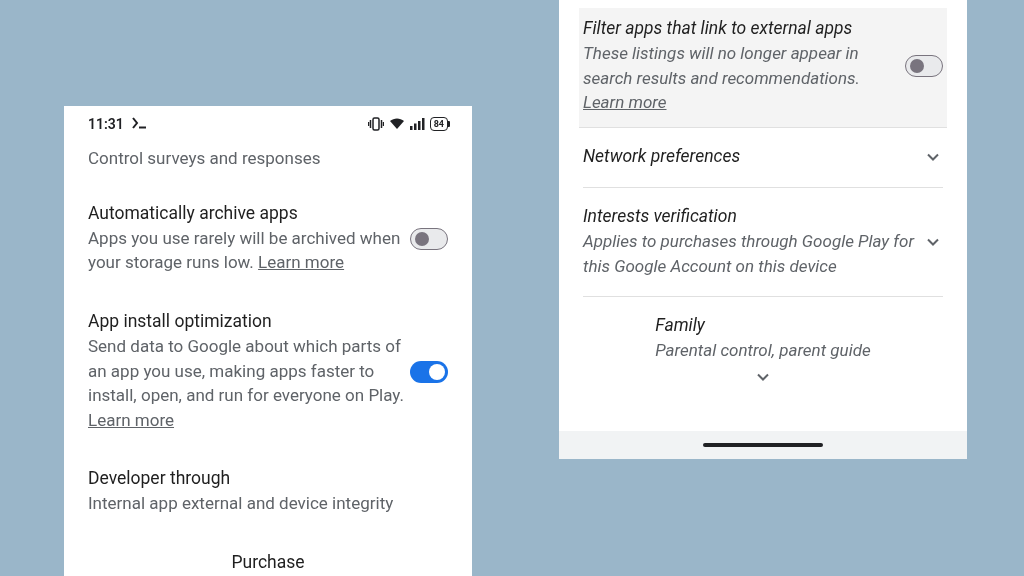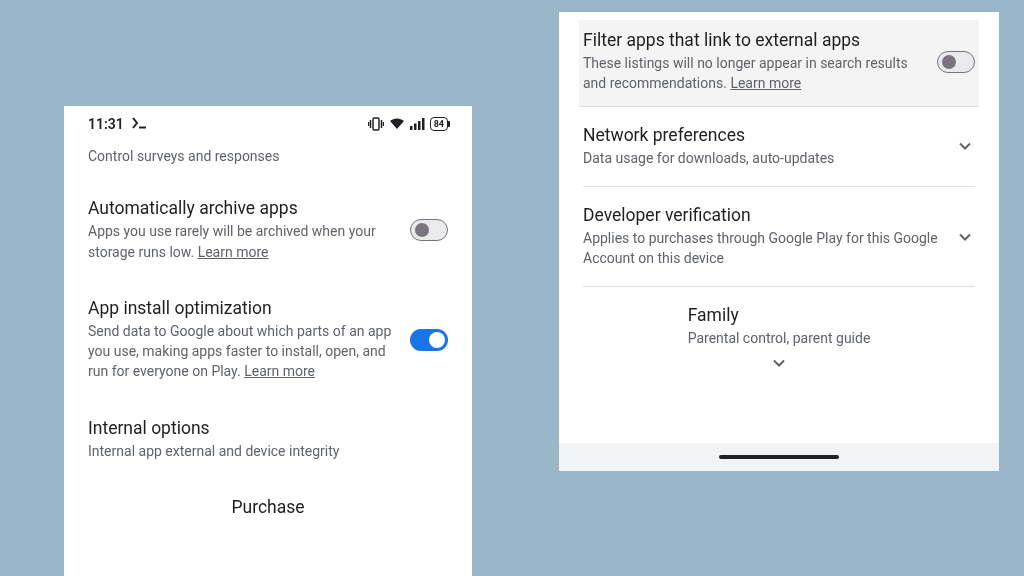--- a/index.html
+++ b/index.html
@@ -17,23 +17,24 @@
     overflow: hidden;
   }
   .phone-left {
     left: 64px;
     top: 106px;
     width: 408px;
     height: 470px; 
   }
   .phone-right {
     left: 559px;
-    top: 12px;
-    width: 440px;
+    top: 0;
+    width: 408px;
     height: 459px;
+    font-style: italic;
   }
 
   
   .status-bar {
     display: flex;
     align-items: center;
     justify-content: space-between;
     padding: 10px 24px 8px 24px;
     font-size: 14px;
     font-weight: 600;
@@ -56,21 +57,21 @@
   .phone-left .row { border-bottom: none; }
   .row:last-child { border-bottom: none; flex-direction: column; }
   .row .texts { flex: 1 1 auto; }
   .title {
     font-size: 17.5px;
     color: #1f1f1f;
     margin-bottom: 3px;
     font-weight: 400;
   }
   .sub {
-    font-size: 14px;
+    font-size: 17px;
     color: #5f6368;
     line-height: 1.45;
   }
   .sub .learn {
     color: #5f6368;
     text-decoration: underline;
   }
 
   .partial-top .sub { color:#5f6368; }
   .partial-top { padding-top: 6px; padding-bottom: 14px; }
@@ -219,21 +220,21 @@
         <div class="title">App install optimization</div>
         <div class="sub"><span>Send data to Google about which parts of an app you use, making apps faster to install, open, and run for everyone on Play. </span><a href="#" class="learn">Learn more</a></div>
       </div>
       <div class="toggle on">
           <div class="knob"></div>
         </div>
     </div>
 
     <div class="row">
       <div class="texts">
-        <div class="title">Internal options</div>
+        <div class="title">Developer through</div>
         <div class="sub">Internal app external and device integrity</div>
       </div>
     </div>
 
     <div class="row">
       <div class="texts">
         <div class="title">Purchase</div>
       </div>
     </div>
   </div>
@@ -248,32 +249,31 @@
         <div class="sub"><span>These listings will no longer appear in search results and recommendations. </span><a href="#" class="learn">Learn more</a></div>
       </div>
       <div class="toggle off">
           <div class="knob"></div>
         </div>
     </div>
 
     <div class="row">
       <div class="texts">
         <div class="title">Network preferences</div>
-        <div class="sub">Data usage for downloads, auto-updates</div>
       </div>
       <span class="chevron">
         <svg width="14" height="14" viewBox="0 0 14 14">
             <path d="M2 4.5 L7 9.5 L12 4.5" stroke="#5f6368" stroke-width="2" fill="none"></path>
           </svg>
       </span>
     </div>
 
     <div class="row">
       <div class="texts">
-        <div class="title">Developer verification</div>
+        <div class="title">Interests verification</div>
         <div class="sub">Applies to purchases through Google Play for this Google Account on this device</div>
       </div>
       <span class="chevron">
         <svg width="14" height="14" viewBox="0 0 14 14">
             <path d="M2 4.5 L7 9.5 L12 4.5" stroke="#5f6368" stroke-width="2" fill="none"></path>
           </svg>
       </span>
     </div>
 
     <div class="row">

